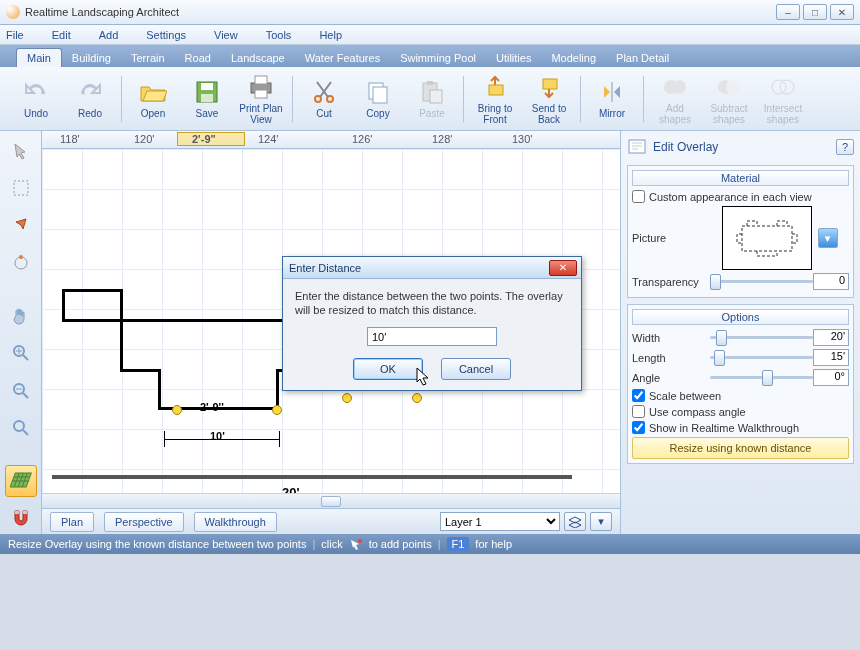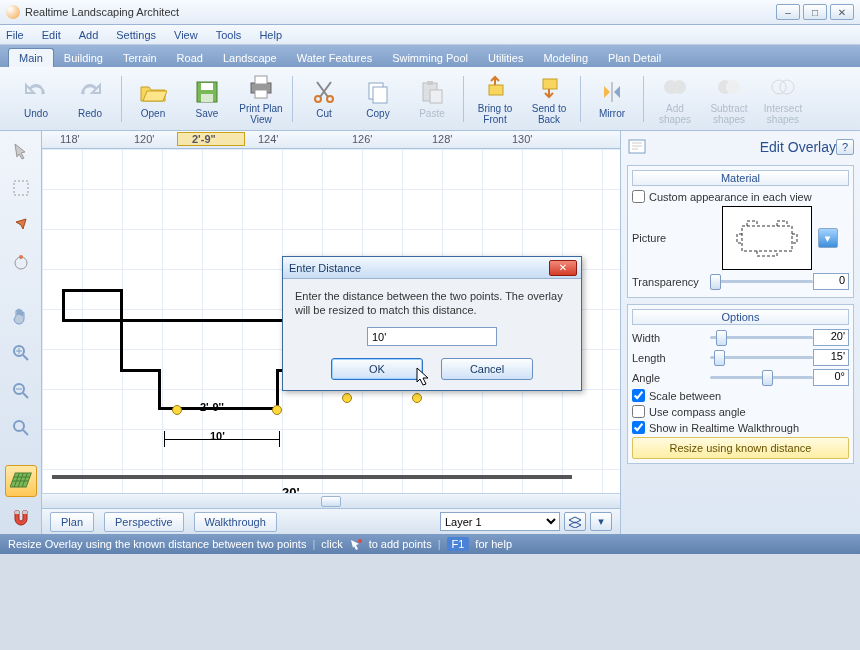--- a/index.html
+++ b/index.html
@@ -6,25 +6,25 @@
 body { width: 860px; height: 650px; overflow: hidden; background: #d4dde8; position: relative; }
 
 
 .titlebar { height: 25px; background: linear-gradient(#f8fbff, #e3ecf7); border-bottom: 1px solid #9cb4d4; display: flex; align-items: center; padding: 0 6px; }
 .titlebar .app-icon { width: 14px; height: 14px; border-radius: 50%; background: radial-gradient(circle at 4px 4px, #fff, #f4a54a); margin-right: 5px; }
 .titlebar .title { color: #333; flex: 1; }
 .titlebar .winbtns { display: flex; gap: 3px; }
 .titlebar .winbtn { width: 24px; height: 16px; border: 1px solid #8aa6c8; background: linear-gradient(#fff,#dbe7f4); border-radius: 2px; display:flex; align-items:center; justify-content:center; color:#556; font-size:10px; }
 
 
-.menubar { height: 20px; background: linear-gradient(#f6faff,#e4edf7); border-bottom: 1px solid #bccde0; display:flex; align-items:center; padding: 0 6px; gap: 18px; color:#2a4f8f; }
+.menubar { height: 20px; background: linear-gradient(#f6faff,#e4edf7); border-bottom: 1px solid #bccde0; display:flex; align-items:center; padding: 0 6px; gap: 28px; color:#2a4f8f; }
 .menubar span { cursor: default; }
 
 
-.tabsbar { height: 22px; background: linear-gradient(#9cb6da,#7d9dc7); display:flex; align-items:flex-end; padding: 0 8px; }
+.tabsbar { height: 22px; background: linear-gradient(#9cb6da,#7d9dc7); display:flex; align-items:flex-end; padding: 0 16px; }
 .tabsbar .tab { padding: 3px 10px; color:#fff; cursor:default; border-radius: 3px 3px 0 0; }
 .tabsbar .tab.active { background: #f0f5fb; color:#2a4f8f; font-weight: 400; border: 1px solid #6a88b0; border-bottom: none; }
 
 
 .toolbar { height: 64px; background: linear-gradient(#f5f9fe,#dde8f4); border-bottom: 1px solid #aac1dc; display:flex; align-items:center; padding: 0 10px; gap: 2px; }
 .toolbtn { width: 52px; height: 58px; display:flex; flex-direction:column; align-items:center; justify-content:center; color:#2a4f8f; cursor:default; border-radius:3px; }
 .toolbtn .ticon { width: 28px; height: 28px; margin-bottom: 2px; display:flex; align-items:center; justify-content:center; }
 .toolbtn.disabled { color:#9aa8b8; opacity: 0.7; }
 .toolbar .sep { width:1px; height:46px; background:#b3c6dd; margin:0 3px; }
 .toolbtn .lbl { font-size:10px; text-align:center; line-height:11px; }
@@ -47,21 +47,21 @@
 
 .canvas-footer { display:flex; align-items:center; height:26px; background:linear-gradient(#f0f5fb,#d7e3f0); border-top:1px solid #aac1dc; gap:10px; padding:0 8px; }
 .canvas-footer .tabbtn { padding:3px 10px; border:1px solid #9cb4d4; background:linear-gradient(#fff,#e3ecf7); border-radius:2px; color:#2a4f8f; }
 .canvas-footer .layerdd { margin-left:auto; display:flex; align-items:center; gap:4px;}
 .canvas-footer select { border:1px solid #8aa6c8; height:19px; width:120px; background:#fff; font-size:11px; }
 .sqbtn { width:22px; height:19px; border:1px solid #8aa6c8; background:linear-gradient(#fff,#dbe7f4); border-radius:2px; display:flex; align-items:center; justify-content:center; color:#2a4f8f; }
 
 
 .rightpanel { width:240px; background:linear-gradient(#f2f6fc,#dde7f3); border-left:1px solid #aac1dc; padding:6px; display:flex; flex-direction:column; gap:6px; }
 .rp-head { display:flex; align-items:center; margin-bottom:2px;}
-.rp-head .rp-title { color:#2a4f8f; font-size:14px; margin-left:4px; flex:1;text-align:right;}
+.rp-head .rp-title { color:#2a4f8f; font-size:12px; margin-left:4px; flex:1;}
 .rp-help { width:18px; height:16px; border:1px solid #8aa6c8; background:linear-gradient(#fff,#dbe7f4); border-radius:2px; display:flex; align-items:center; justify-content:center; color:#2a4f8f; }
 .rp-section { border:1px solid #b2c6de; background:#f6faff; padding:4px; }
 .rp-section-title { text-align:center; color:#2a4f8f; border:1px solid #b2c6de; background:linear-gradient(#fff,#eaf1fa); margin-bottom:4px; padding:1px; }
 .row { display:flex; align-items:center; margin:3px 0; }
 .row label { color:#333; width:78px; }
 .row.chk label { width:auto; }
 .slider { flex:1; height:16px; display:flex; align-items:center; position:relative;}
 .slider .track { flex:1; height:3px; background:#b8cadf; border-radius:2px;}
 .slider .thumb { position:absolute; width:11px; height:16px; background:linear-gradient(#fff,#cfe0f2); border:1px solid #7d9dc7; border-radius:2px;}
 .valbox { width:36px; height:17px; border:1px solid #8aa6c8; background:#fff; text-align:right; padding:0 3px; }
@@ -77,21 +77,21 @@
 
 
 .dialog { position:absolute; left:282px; top:256px; width:300px; background:#eef2f6; border:1px solid #3b6aa0; box-shadow:2px 2px 6px rgba(0,0,0,.3); }
 .dialog-titlebar { height:22px; background:linear-gradient(#f3f9ff,#c7dcf4); border-bottom:1px solid #9cb4d4; display:flex; align-items:center; padding:0 4px; color:#1a3a66;}
 .dialog-titlebar .dtitle { flex:1; padding-left:2px;}
 .dialog-close { width:28px; height:16px; background:linear-gradient(#f48a7a,#d23c28); border:1px solid #8f1b0e; border-radius:2px; color:#fff; display:flex; align-items:center; justify-content:center; font-size:10px;}
 .dialog-body { padding:10px 12px; color:#333;}
 .dialog-body p { margin-bottom:10px; line-height:14px;}
 .dialog-input { display:block; margin:0 auto 12px; width:130px; height:19px; border:1px solid #7d9dc7; padding:1px 4px; background:#fff;}
 .dialog-btns { display:flex; justify-content:center; gap:18px;}
-.dlgbtn { width:92px; height:22px; background:linear-gradient(#fdfefe,#cfe1f7); border:1px solid #6b8fbf; border-radius:3px; color:#1a3a66; }
+.dlgbtn { width:70px; height:22px; background:linear-gradient(#fdfefe,#cfe1f7); border:1px solid #6b8fbf; border-radius:3px; color:#1a3a66; }
 .dlgbtn.primary { border:1px solid #2f72c7; box-shadow:0 0 0 1px #9bd2ff inset;}
 .cursor-arrow { position:absolute; left:416px; top:367px; pointer-events:none; }
 
 .hscroll { height:15px; background:linear-gradient(#f0f5fb,#d7e3f0); border-top:1px solid #c1d2e6; display:flex; align-items:center;}
 .hscroll .thumb2 { margin:0 auto; width:20px; height:11px; background:linear-gradient(#fff,#cfe0f2); border:1px solid #9cb4d4; border-radius:2px;}
 </style>
 </head>
 <body>
 
 <div class="titlebar">

